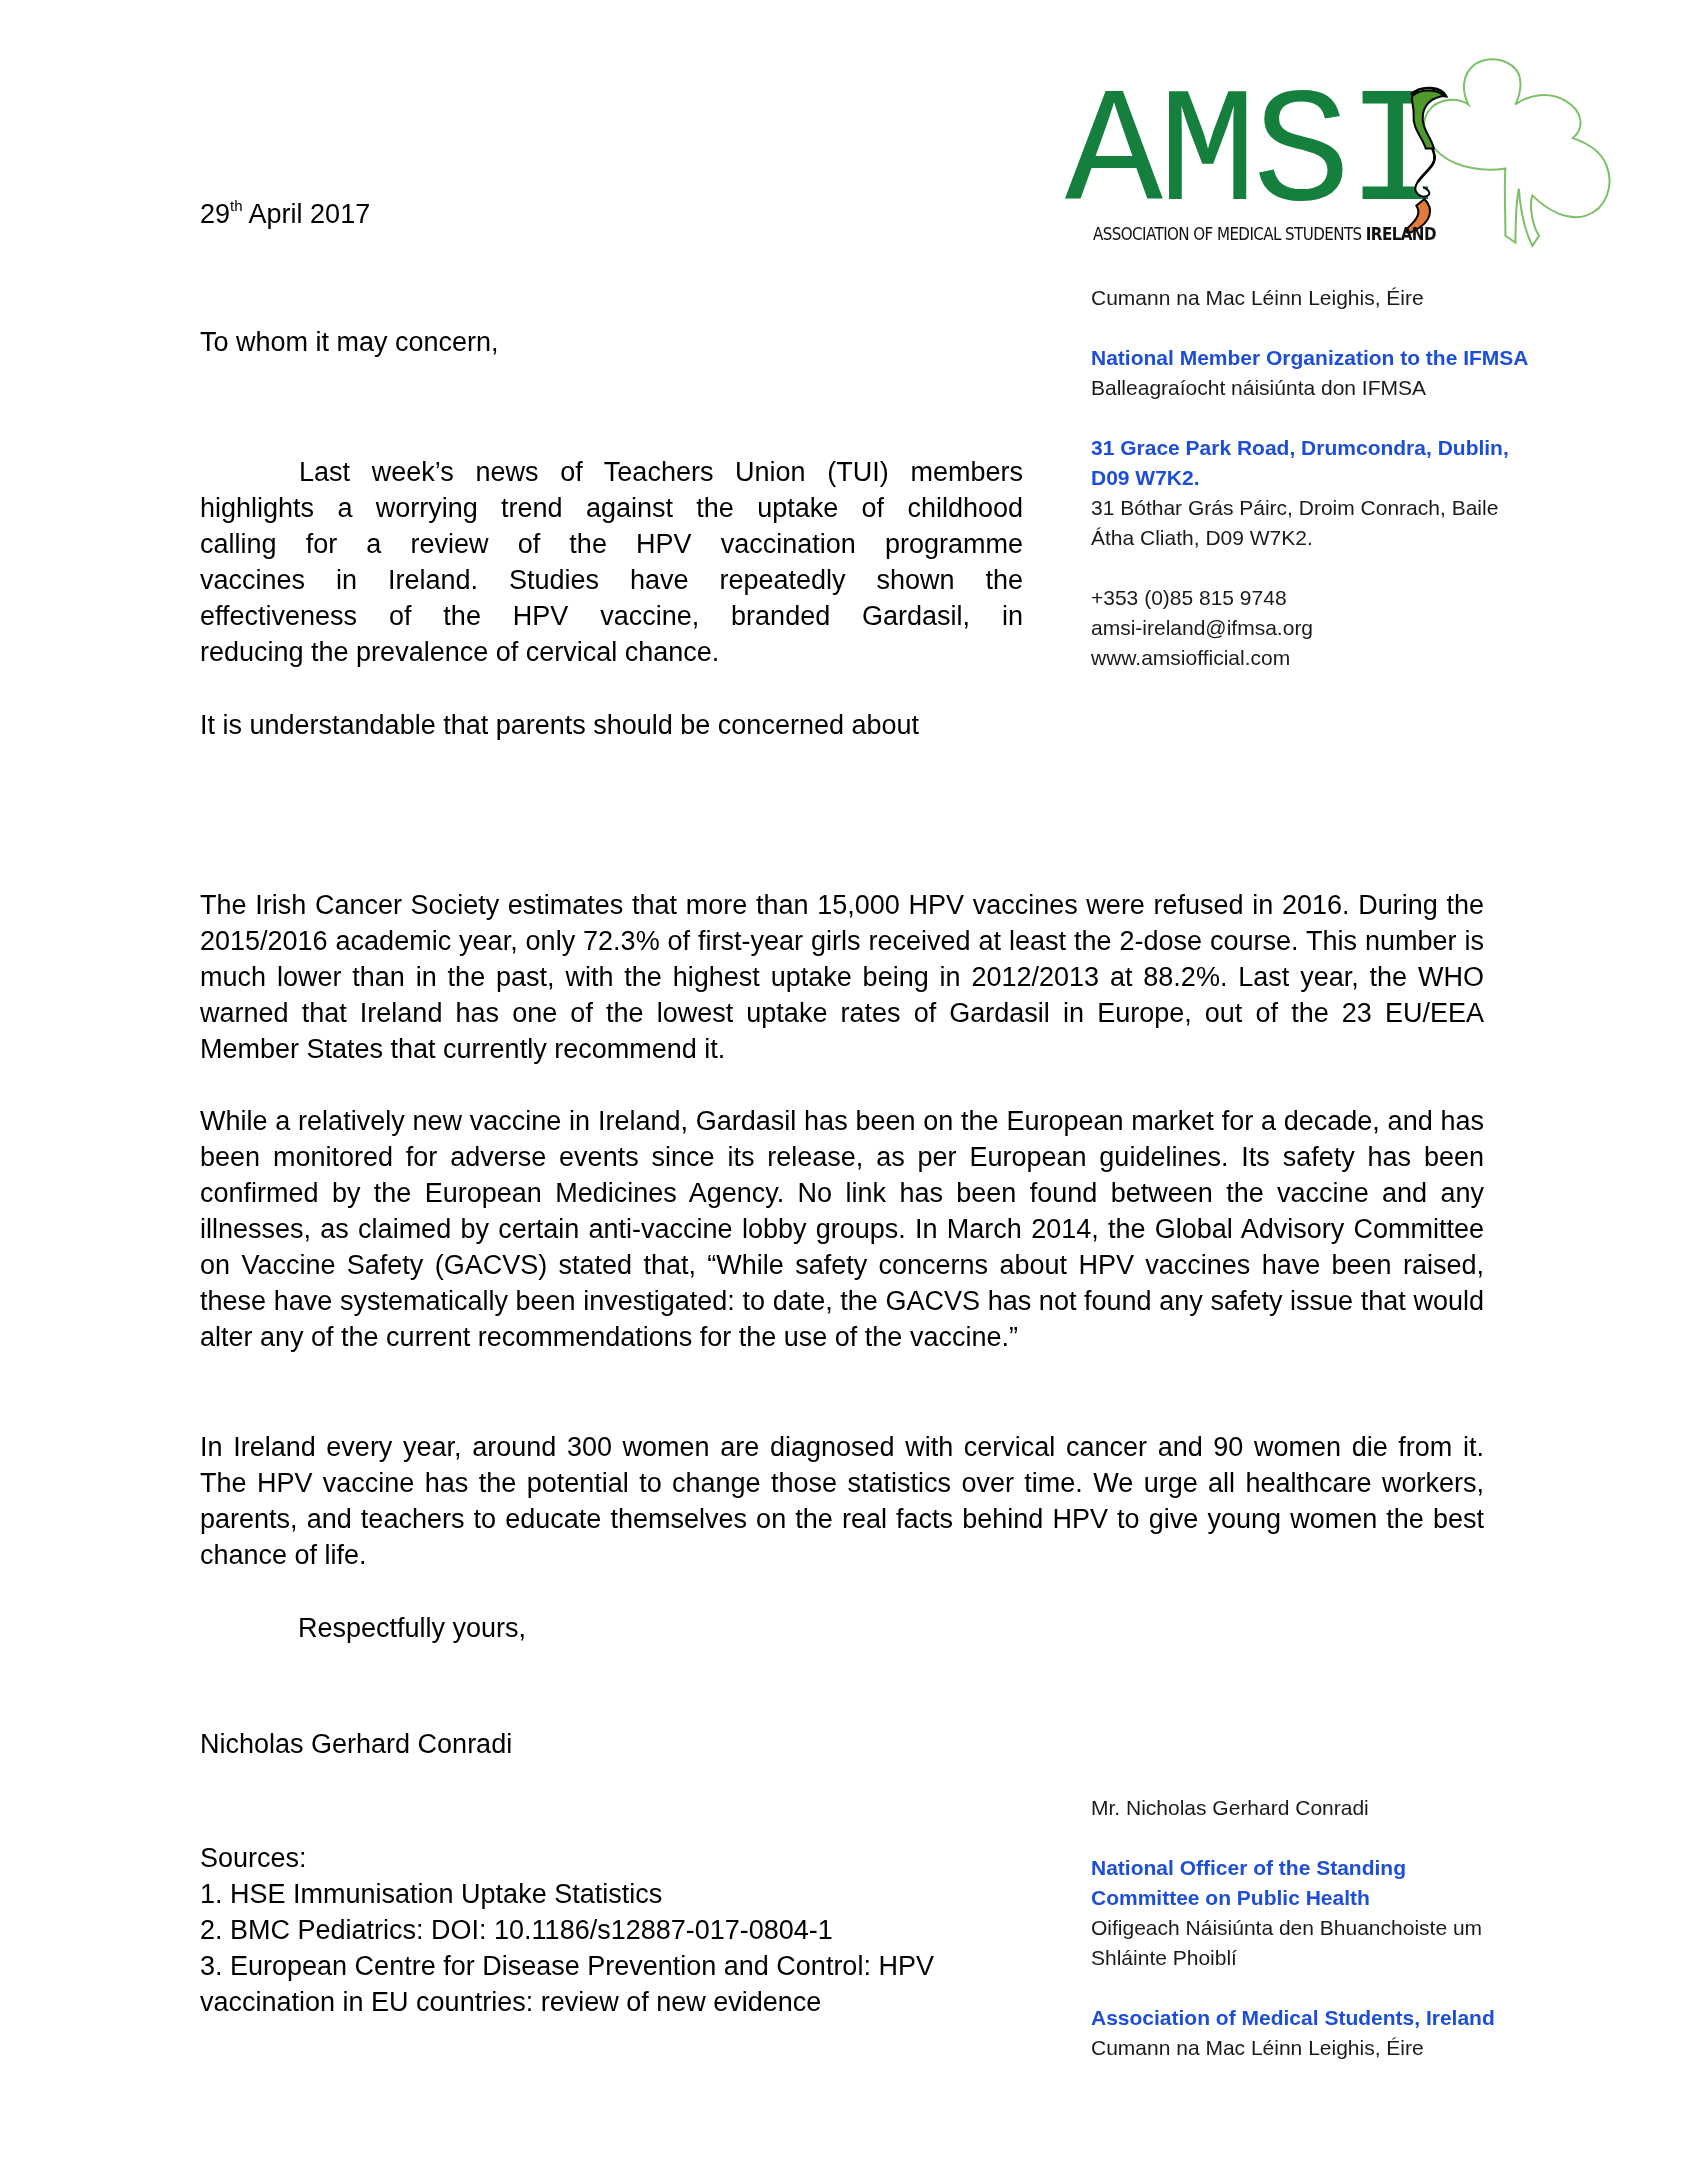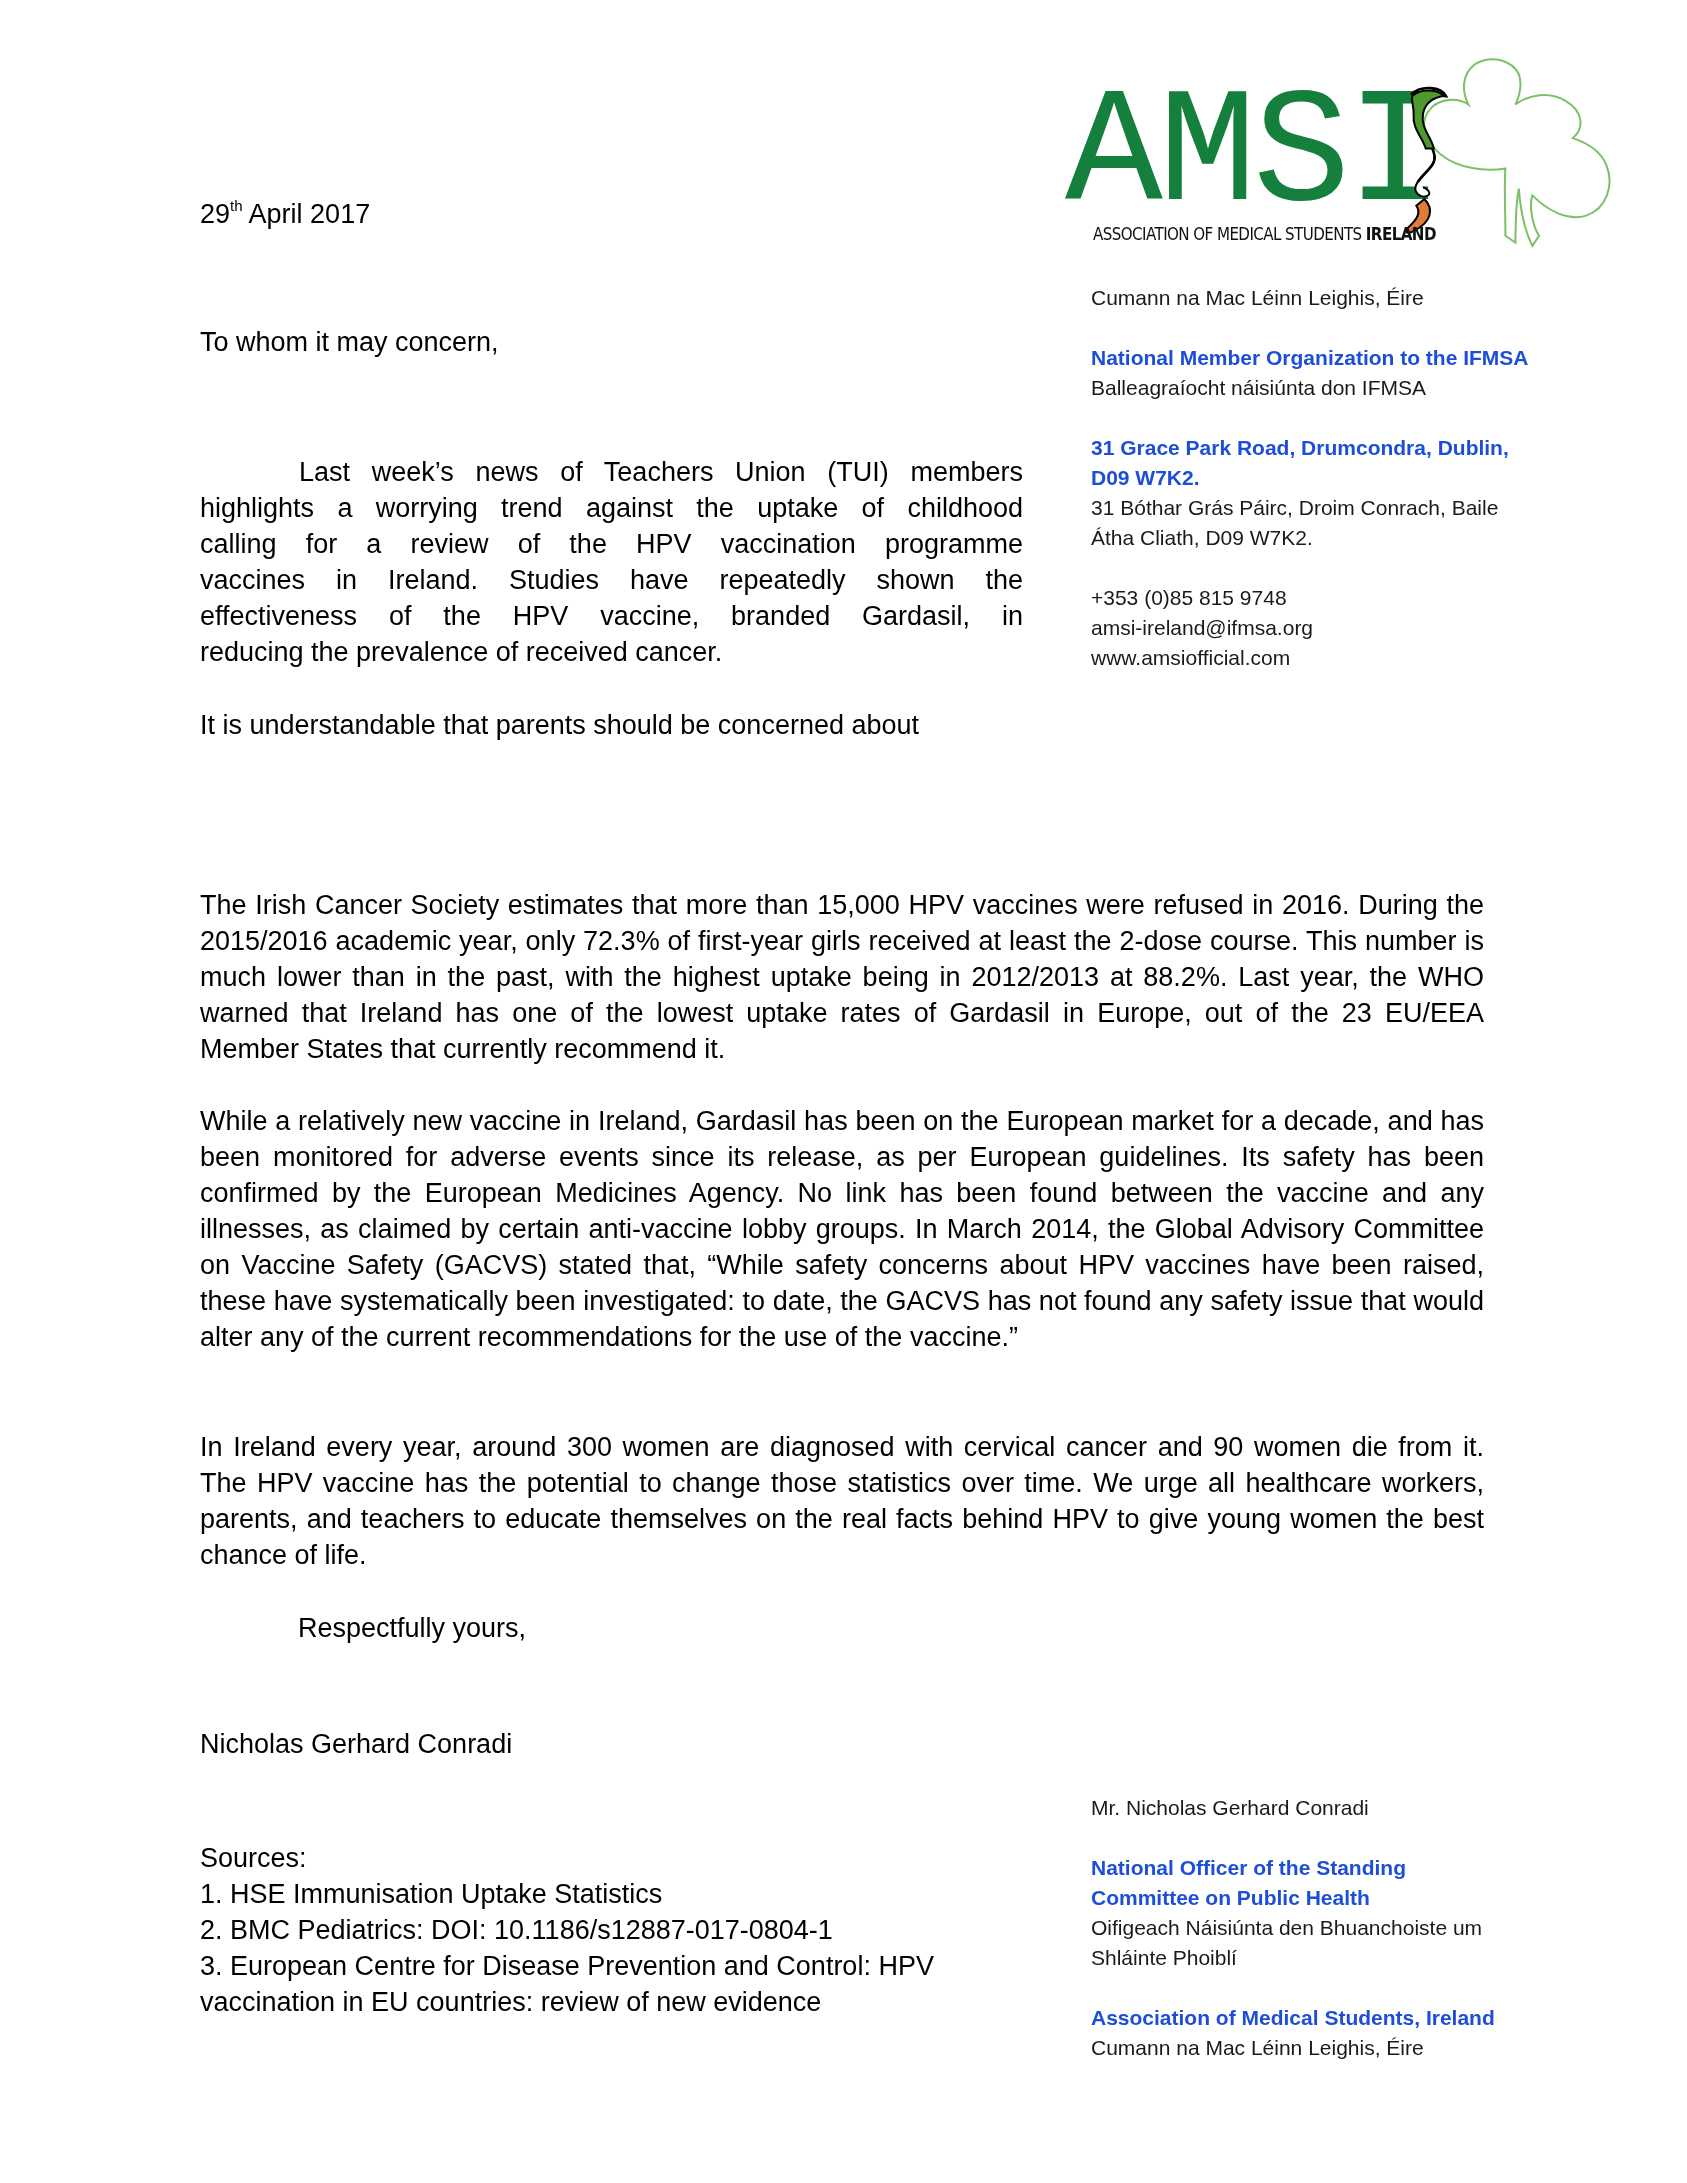--- a/index.html
+++ b/index.html
@@ -59,21 +59,21 @@
     <div>amsi-ireland@ifmsa.org</div>
     <div>www.amsiofficial.com</div>
   </div>
 
   <div class="abs body-font" style="left:200px; top:454px; width:823px; text-align:justify;">
     <div class="indent" style="text-align-last:justify;">Last week’s news of Teachers Union (TUI) members</div>
     <div style="text-align-last:justify;">highlights a worrying trend against the uptake of childhood</div>
     <div style="text-align-last:justify;">calling for a review of the HPV vaccination programme</div>
     <div style="text-align-last:justify;">vaccines in Ireland. Studies have repeatedly shown the</div>
     <div style="text-align-last:justify;">effectiveness of the HPV vaccine, branded Gardasil, in</div>
-    <div>reducing the prevalence of received cancer.</div>
+    <div>reducing the prevalence of cervical chance.</div>
   </div>
 
   <div class="abs body-font" style="left:200px; top:707px;">It is understandable that parents should be concerned about</div>
 
   <div class="para body-font" style="top:887px;">The Irish Cancer Society estimates that more than 15,000 HPV vaccines were refused in 2016. During the 2015/2016 academic year, only 72.3% of first-year girls received at least the 2-dose course. This number is much lower than in the past, with the highest uptake being in 2012/2013 at 88.2%. Last year, the WHO warned that Ireland has one of the lowest uptake rates of Gardasil in Europe, out of the 23 EU/EEA Member States that currently recommend it.</div>
 
   <div class="para body-font" style="top:1103px;">While a relatively new vaccine in Ireland, Gardasil has been on the European market for a decade, and has been monitored for adverse events since its release, as per European guidelines. Its safety has been confirmed by the European Medicines Agency. No link has been found between the vaccine and any illnesses, as claimed by certain anti-vaccine lobby groups. In March 2014, the Global Advisory Committee on Vaccine Safety (GACVS) stated that, “While safety concerns about HPV vaccines have been raised, these have systematically been investigated: to date, the GACVS has not found any safety issue that would alter any of the current recommendations for the use of the vaccine.”</div>
 
   <div class="para body-font" style="top:1429px;">In Ireland every year, around 300 women are diagnosed with cervical cancer and 90 women die from it. The HPV vaccine has the potential to change those statistics over time. We urge all healthcare workers, parents, and teachers to educate themselves on the real facts behind HPV to give young women the best chance of life.</div>
 

